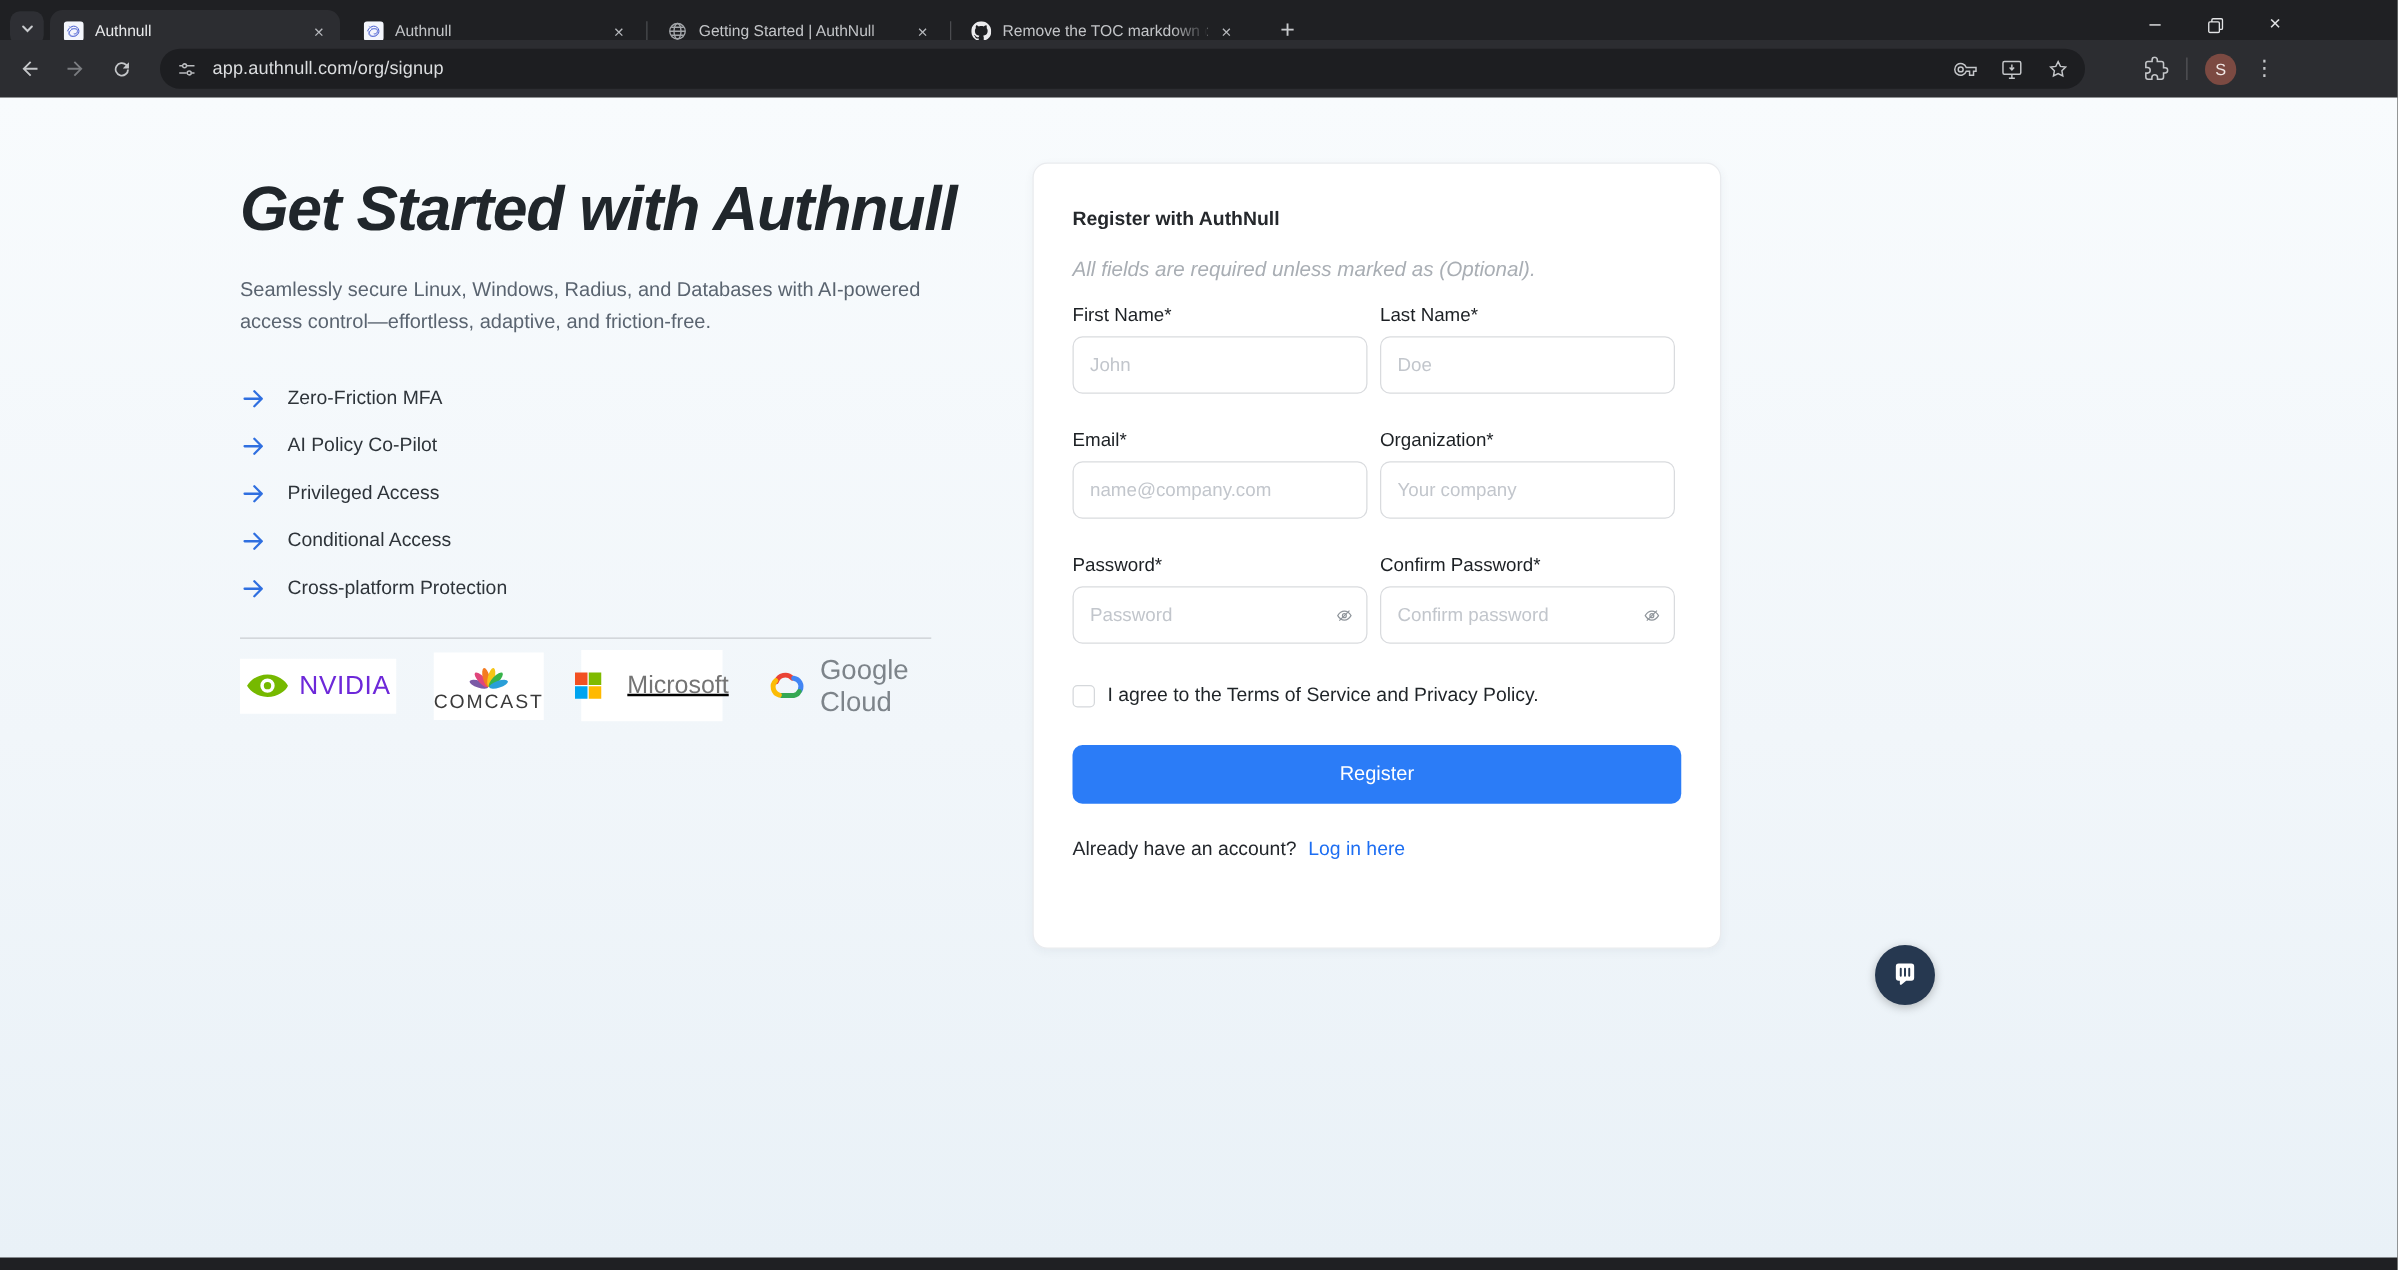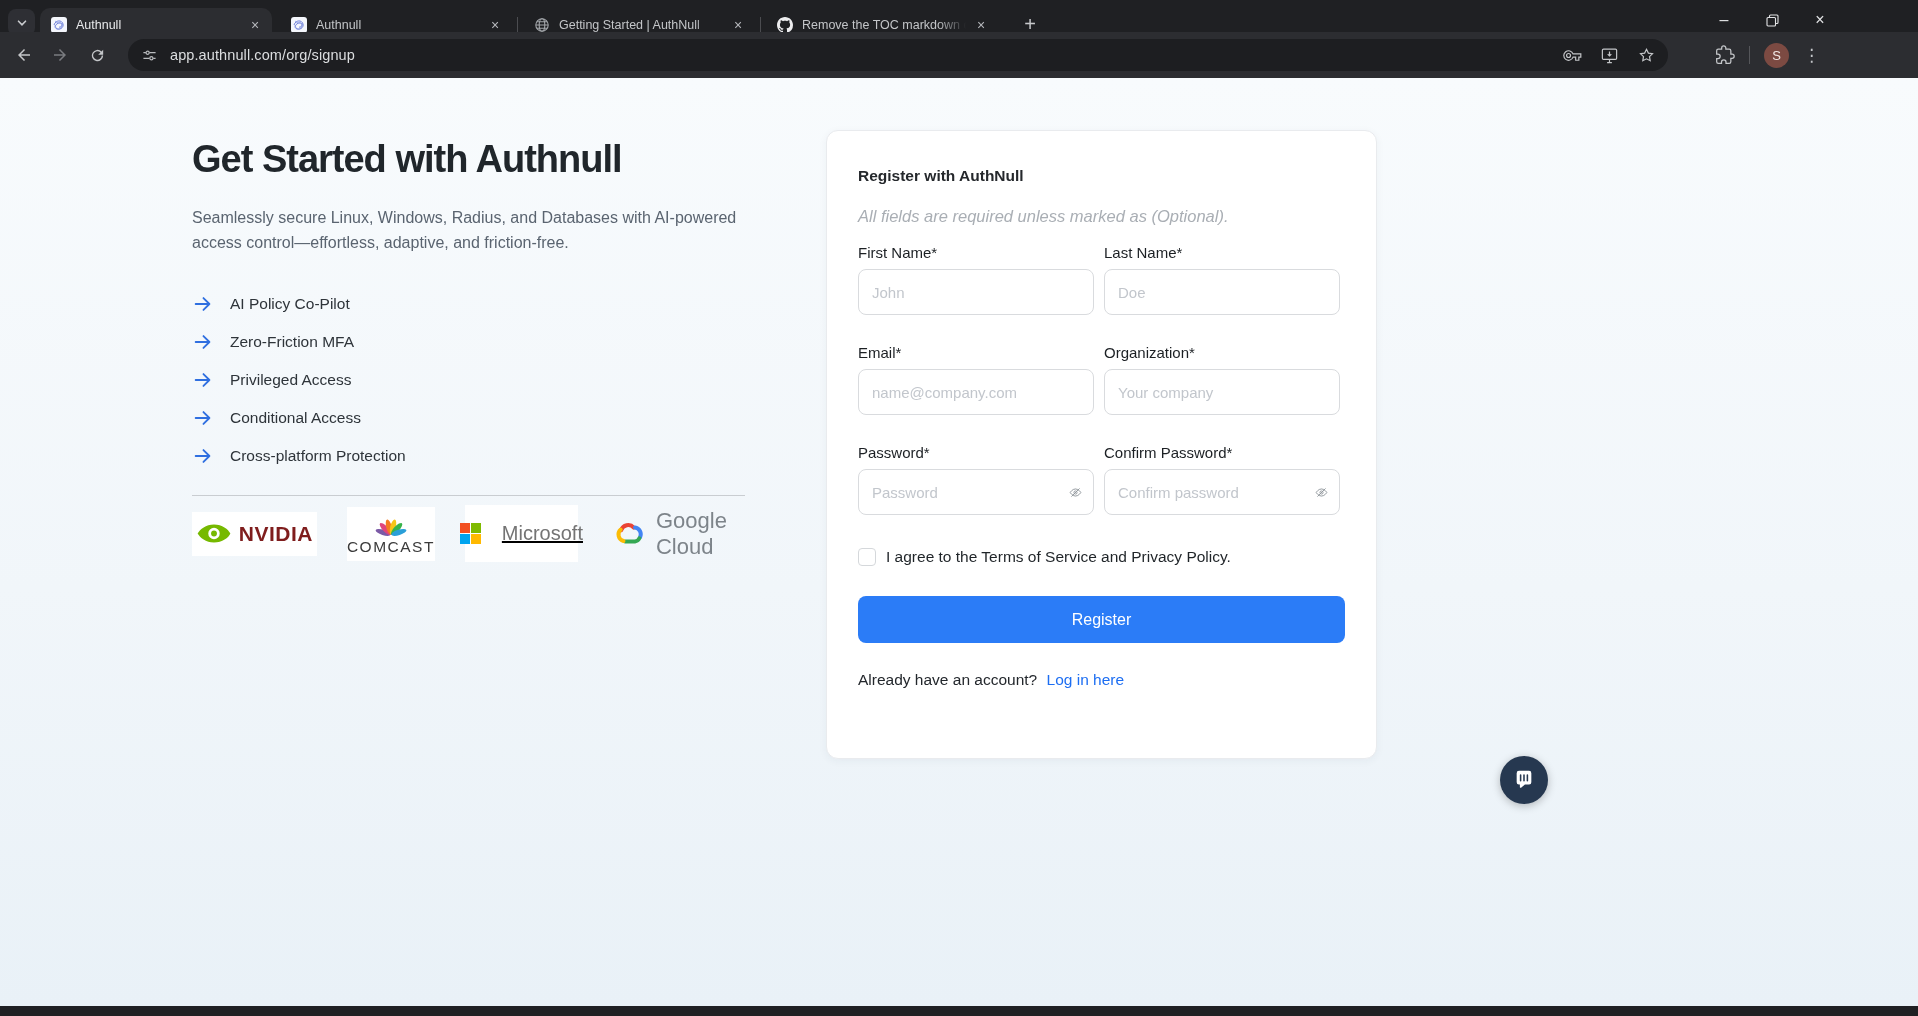--- a/index.html
+++ b/index.html
@@ -40,30 +40,30 @@
   .tb-right { position:absolute; right:98px; top:7px; height:32px; display:flex; align-items:center; gap:14px; }
   .tb-sep { width:1px; height:18px; background:#55565a; }
   .avatar { width:25px; height:25px; border-radius:50%; background:#7c4a42; color:#f1e8e6;
     font-size:13px; display:flex; align-items:center; justify-content:center; }
 
   
   .page { position:relative; height:928px;
     background:linear-gradient(180deg,#f8fbfd 0%, #f1f6fa 55%, #e9f1f7 100%); }
 
   .hero { position:absolute; left:192px; top:52px; width:585px; }
-  .hero h1 { margin-top:8px; font-size:38px; font-weight:700; letter-spacing:-1px; color:#20262b; }
+  .hero h1 { margin-top:8px; font-size:50px; font-weight:700; letter-spacing:-1px; color:#20262b;font-style:italic; }
   .hero .sub { margin-top:24px; font-size:16px; line-height:25px; color:#5a6470; max-width:585px; }
   .features { margin-top:30px; list-style:none; }
   .features li { height:38px; display:flex; align-items:center; gap:16px; font-size:15.5px; color:#2e343a; }
   .features .arrow { width:22px; height:22px; flex:0 0 22px; }
   .divider { margin-top:20px; width:553px; height:1px; background:#c9cdd1; }
   .logos { margin-top:9px; width:592px; display:flex; align-items:center; }
   .logo-tile { background:#fff; display:flex; align-items:center; justify-content:center; }
   .logo-nvidia { width:131px; height:44px; gap:7px; }
-  .logo-nvidia .word { font-size:21px; font-weight:700; letter-spacing:.5px; color:#7f1d1d; }
+  .logo-nvidia .word { font-size:21px; font-weight:400; letter-spacing:.5px; color:#6d28d9; }
   .logo-comcast { width:92px; height:54px; margin-left:30px; flex-direction:column; justify-content:flex-end; padding-bottom:5px; }
   .logo-comcast .word { font-size:15.5px; font-weight:500; letter-spacing:1.5px; color:#3a3a3a; margin-top:1px; }
   .logo-ms { width:113px; height:57px; margin-left:30px; gap:21px;text-decoration:underline; }
   .logo-ms .squares { display:grid; grid-template-columns:10px 10px; grid-template-rows:10px 10px; gap:1px; }
   .logo-ms .word { font-size:20px; font-weight:500; color:#747474; }
   .logo-google { margin-left:32px; display:flex; align-items:center; gap:8px; background:transparent; }
   .logo-google .word { font-size:22px; color:#7d848a; }
 
   .card { position:absolute; left:826px; top:52px; width:551px; height:629px; background:#fff;
     border:1px solid #e9ebee; border-radius:12px; box-shadow:0 2px 8px rgba(40,60,80,.05);
@@ -218,27 +218,27 @@
 
     <div class="hero">
       <h1>Get Started with Authnull</h1>
       <p class="sub">Seamlessly secure Linux, Windows, Radius, and Databases with AI-powered access control—effortless, adaptive, and friction-free.</p>
 
       <ul class="features">
         <li>
           <svg class="arrow" viewBox="0 0 24 24" fill="none" stroke="#2f6fe0" stroke-width="2" stroke-linecap="round" stroke-linejoin="round">
               <path d="M4 12h15M12.5 5.5 19 12l-6.5 6.5"></path>
             </svg>
+          <span>Zero-Friction MFA</span>
+        </li>
+        <li>
+          <svg class="arrow" viewBox="0 0 24 24" fill="none" stroke="#2f6fe0" stroke-width="2" stroke-linecap="round" stroke-linejoin="round">
+              <path d="M4 12h15M12.5 5.5 19 12l-6.5 6.5"></path>
+            </svg>
           <span>AI Policy Co-Pilot</span>
-        </li>
-        <li>
-          <svg class="arrow" viewBox="0 0 24 24" fill="none" stroke="#2f6fe0" stroke-width="2" stroke-linecap="round" stroke-linejoin="round">
-              <path d="M4 12h15M12.5 5.5 19 12l-6.5 6.5"></path>
-            </svg>
-          <span>Zero-Friction MFA</span>
         </li>
         <li>
           <svg class="arrow" viewBox="0 0 24 24" fill="none" stroke="#2f6fe0" stroke-width="2" stroke-linecap="round" stroke-linejoin="round">
               <path d="M4 12h15M12.5 5.5 19 12l-6.5 6.5"></path>
             </svg>
           <span>Privileged Access</span>
         </li>
         <li>
           <svg class="arrow" viewBox="0 0 24 24" fill="none" stroke="#2f6fe0" stroke-width="2" stroke-linecap="round" stroke-linejoin="round">
               <path d="M4 12h15M12.5 5.5 19 12l-6.5 6.5"></path>

